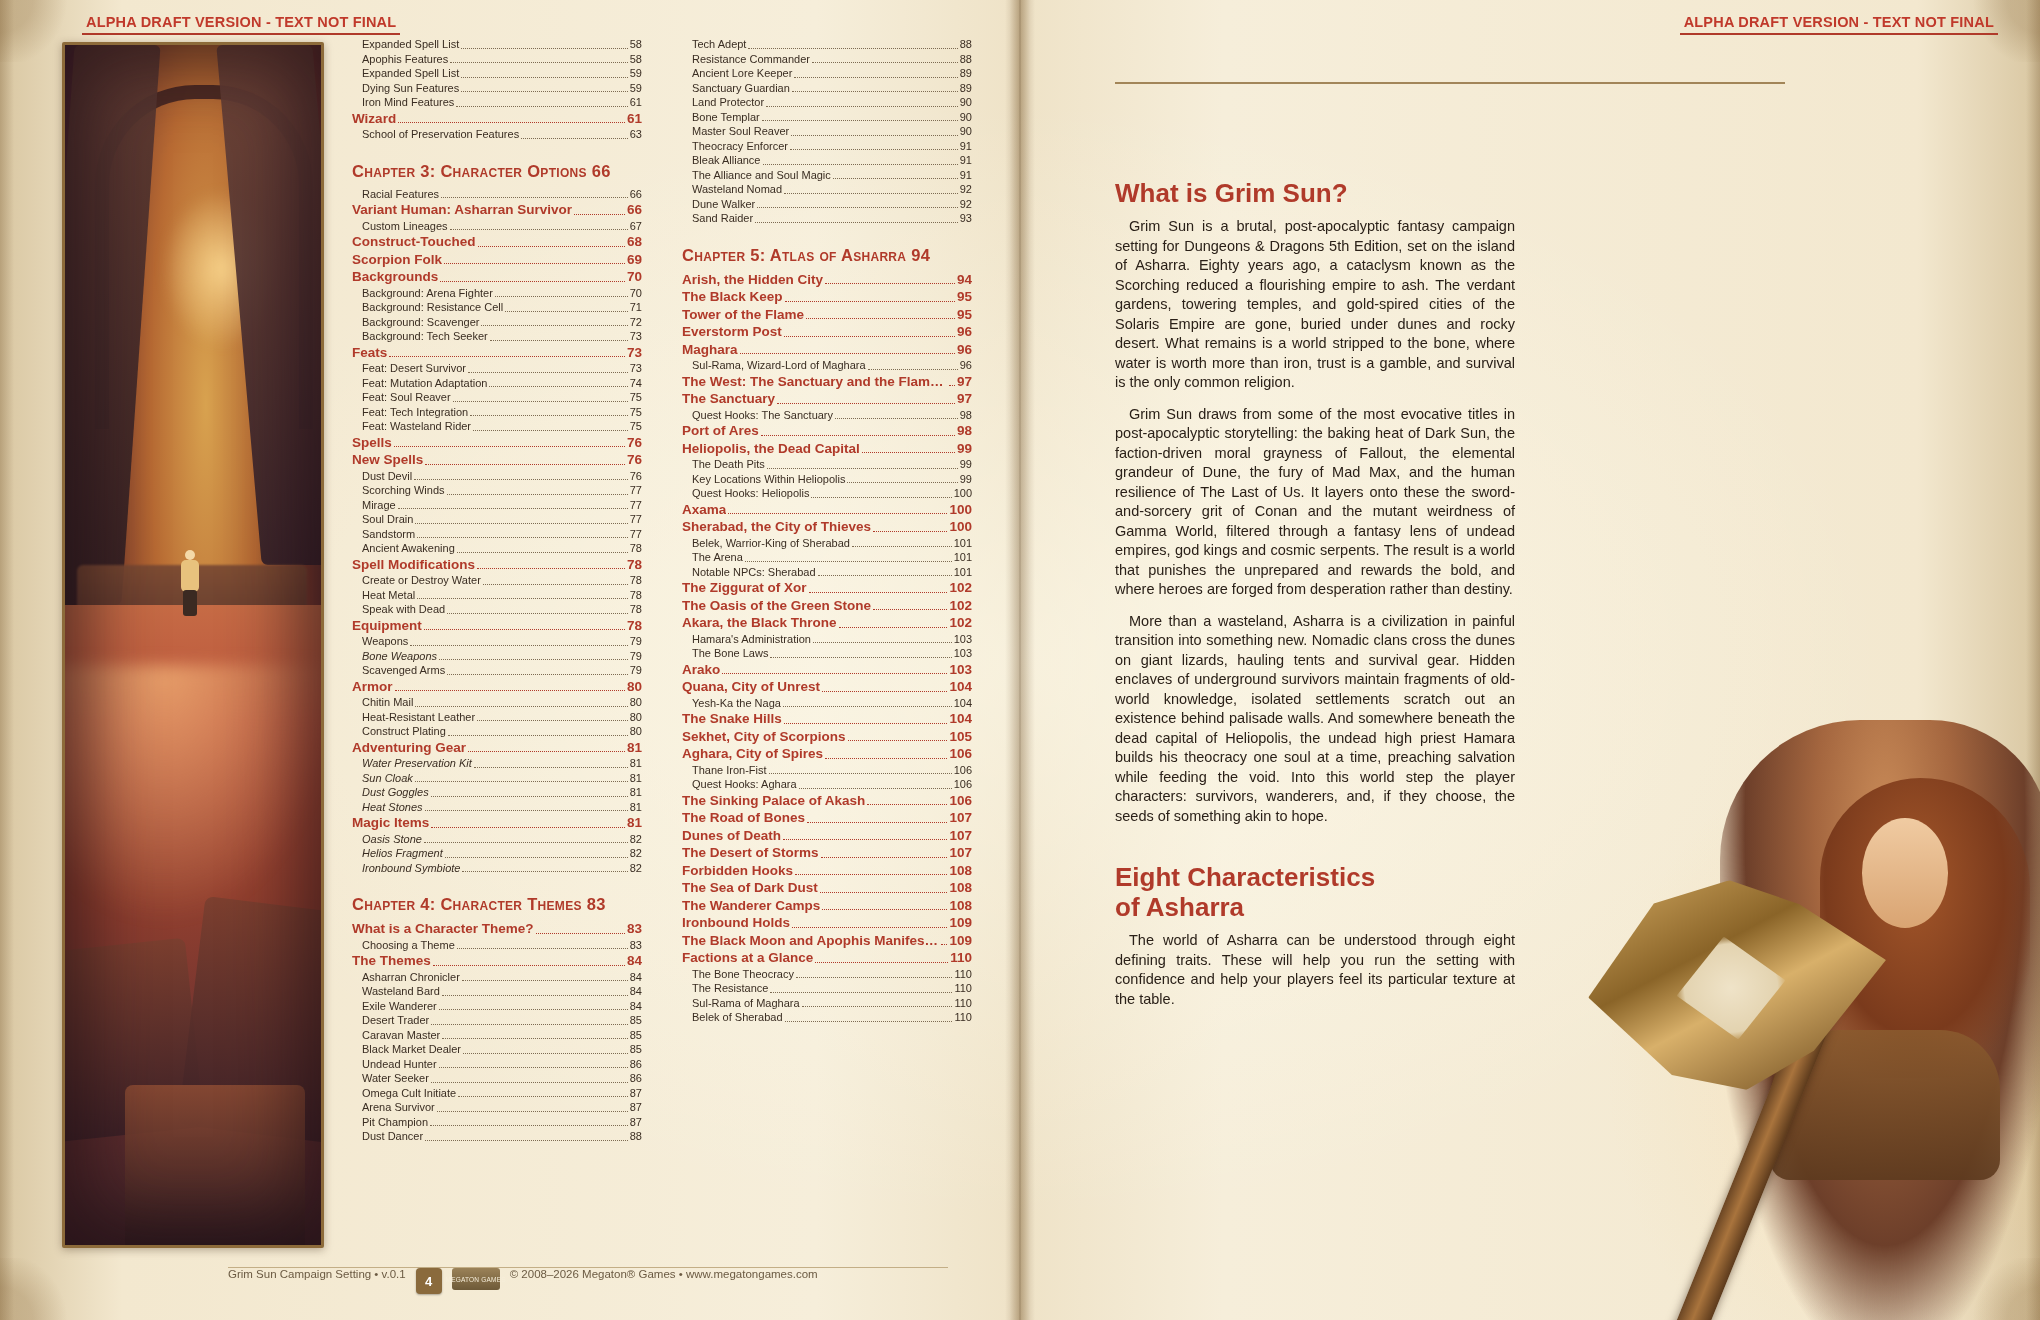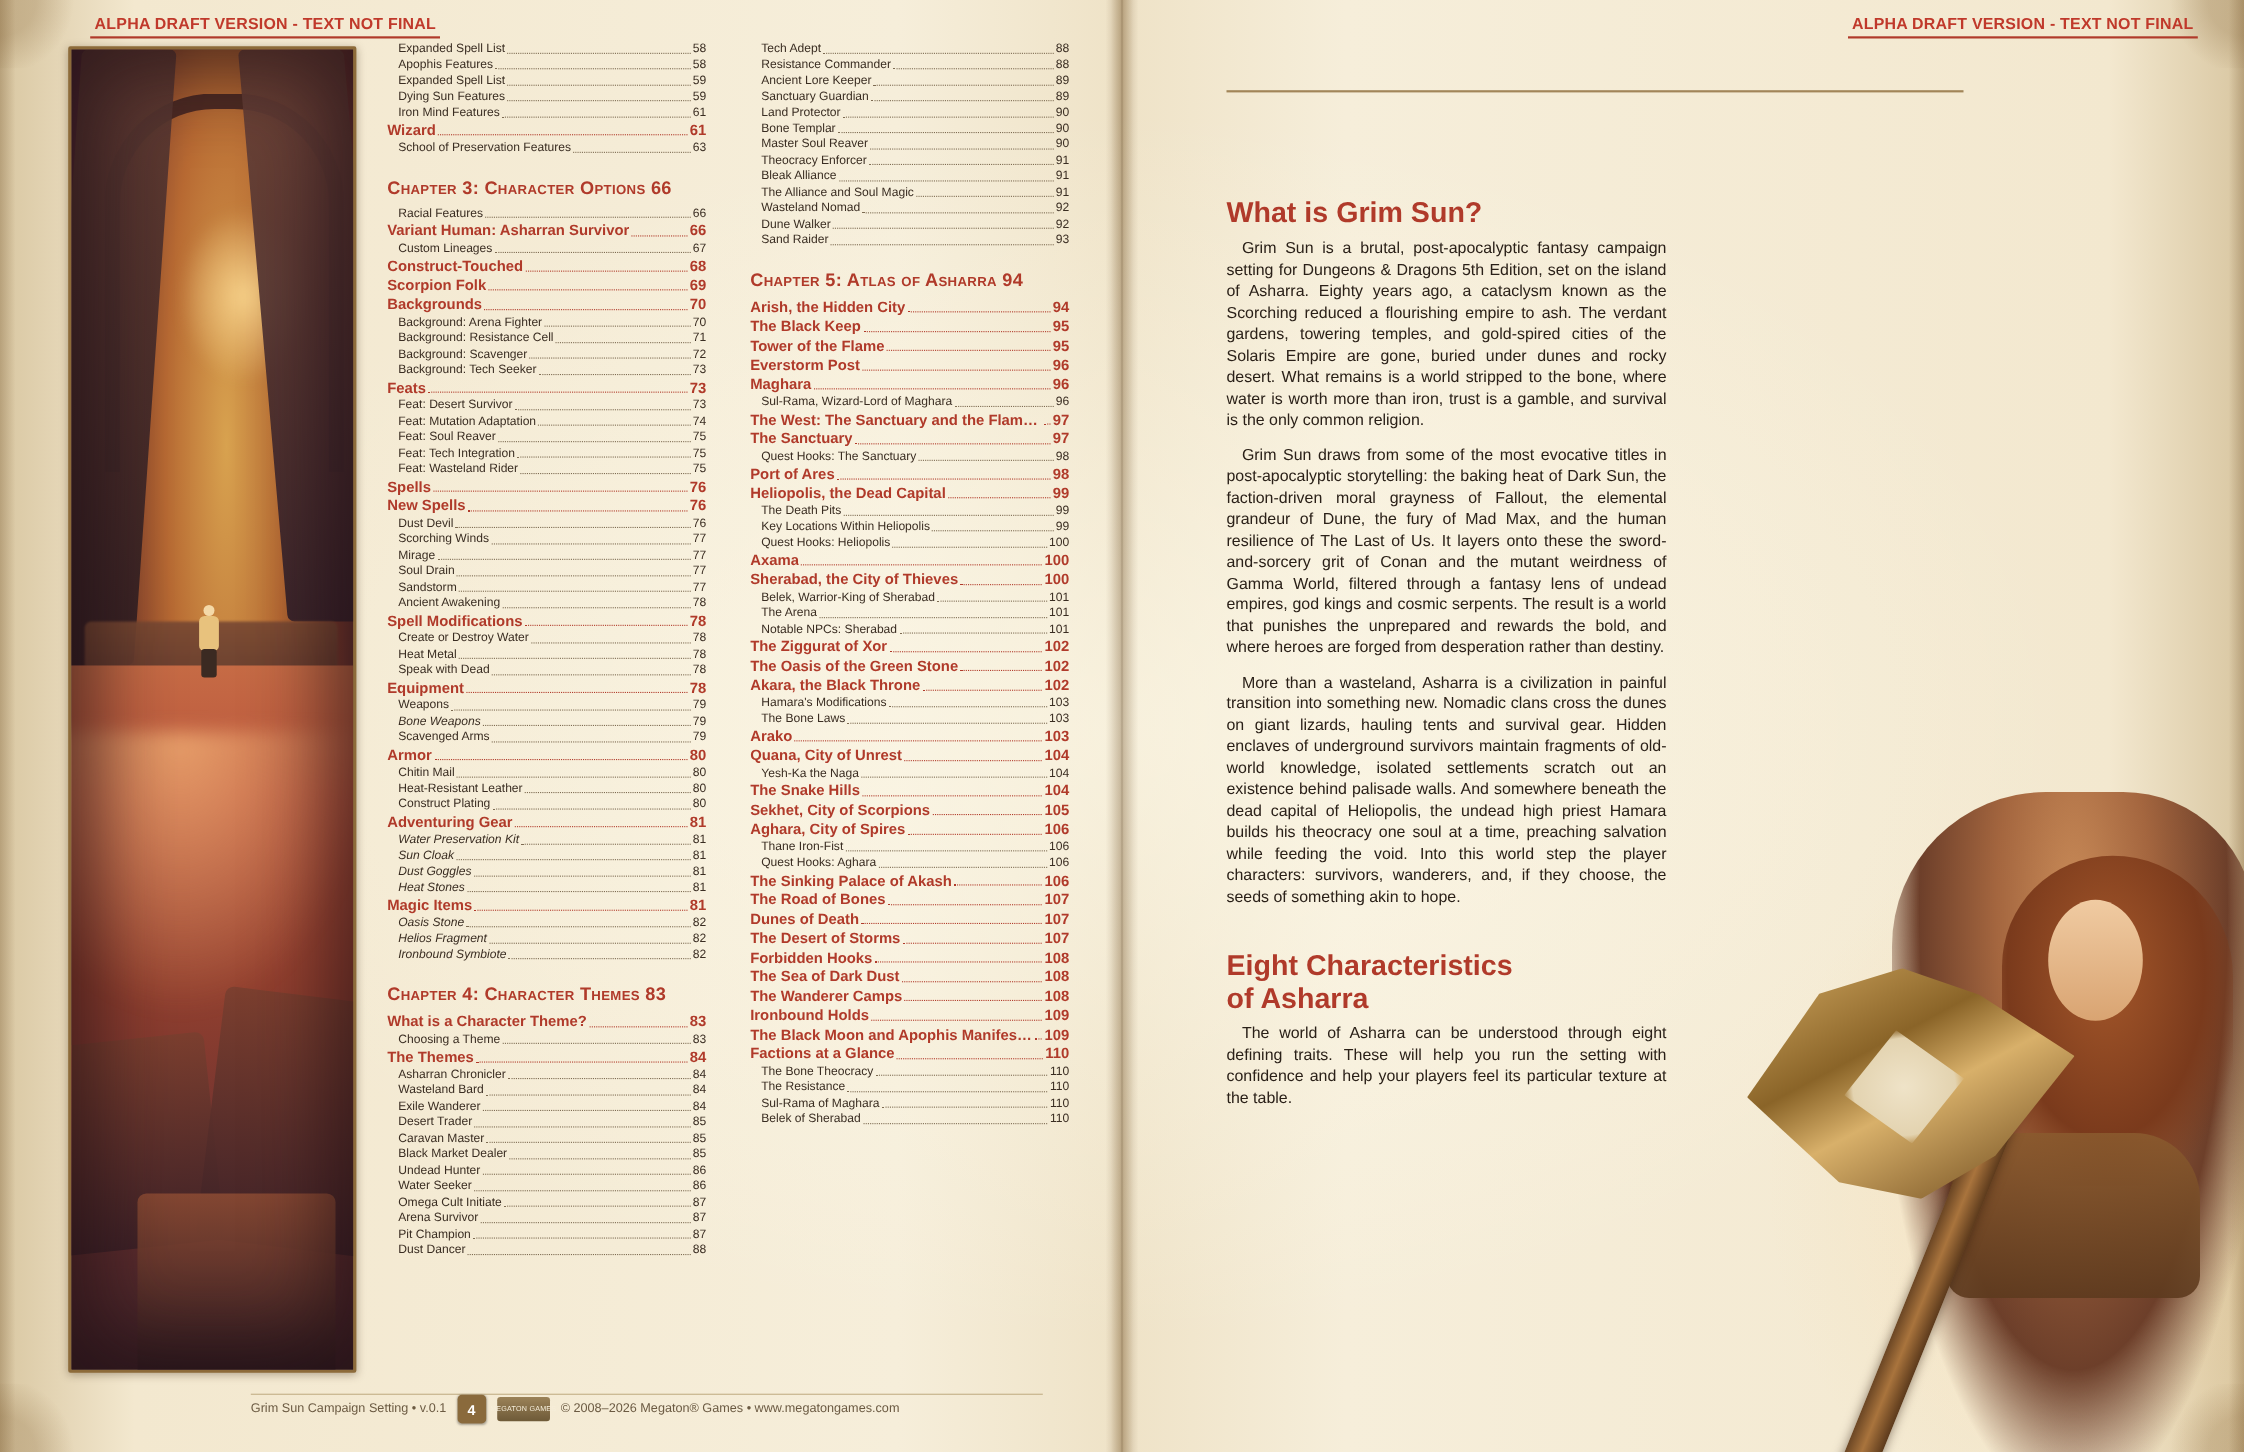--- a/index.html
+++ b/index.html
@@ -198,21 +198,21 @@
     clip-path:polygon(50% 0%,100% 50%,50% 100%,0% 50%);
     transform:rotate(-8deg);
   }
   .hero-glow{
     position:absolute;inset:0;
     background:radial-gradient(ellipse at 70% 60%, rgba(255,200,120,.20), rgba(255,200,120,0) 65%);
   }
 
   
   .footer{
-    position:absolute;bottom:26px;height:26px;display:flex;align-items:center;gap:10px;
+    position:absolute;bottom:26px;height:26px;display:flex;align-items:flex-start;gap:10px;
     font-size:11.5px;color:#6b5a42;white-space:nowrap;
   }
   .footer-l{left:228px;}
   .pagebadge{
     width:26px;height:26px;border-radius:4px;background:#8a6a3c;color:#fff;
     display:flex;align-items:center;justify-content:center;font-weight:bold;font-size:13px;
     box-shadow:0 1px 2px rgba(0,0,0,.3);
   }
   .megalogo{
     width:44px;height:22px;border-radius:3px;
@@ -773,21 +773,21 @@
             <span class="lbl">The Oasis of the Green Stone</span>
             <span class="dots"></span>
             <span class="pg">102</span>
           </div>
           <div class="chapline">
             <span class="lbl">Akara, the Black Throne</span>
             <span class="dots"></span>
             <span class="pg">102</span>
           </div>
           <div class="sub">
-            <span class="lbl">Hamara's Modifications</span>
+            <span class="lbl">Hamara's Administration</span>
             <span class="dots"></span>
             <span class="pg">103</span>
           </div>
           <div class="sub">
             <span class="lbl">The Bone Laws</span>
             <span class="dots"></span>
             <span class="pg">103</span>
           </div>
           <div class="chapline">
             <span class="lbl">Arako</span>

